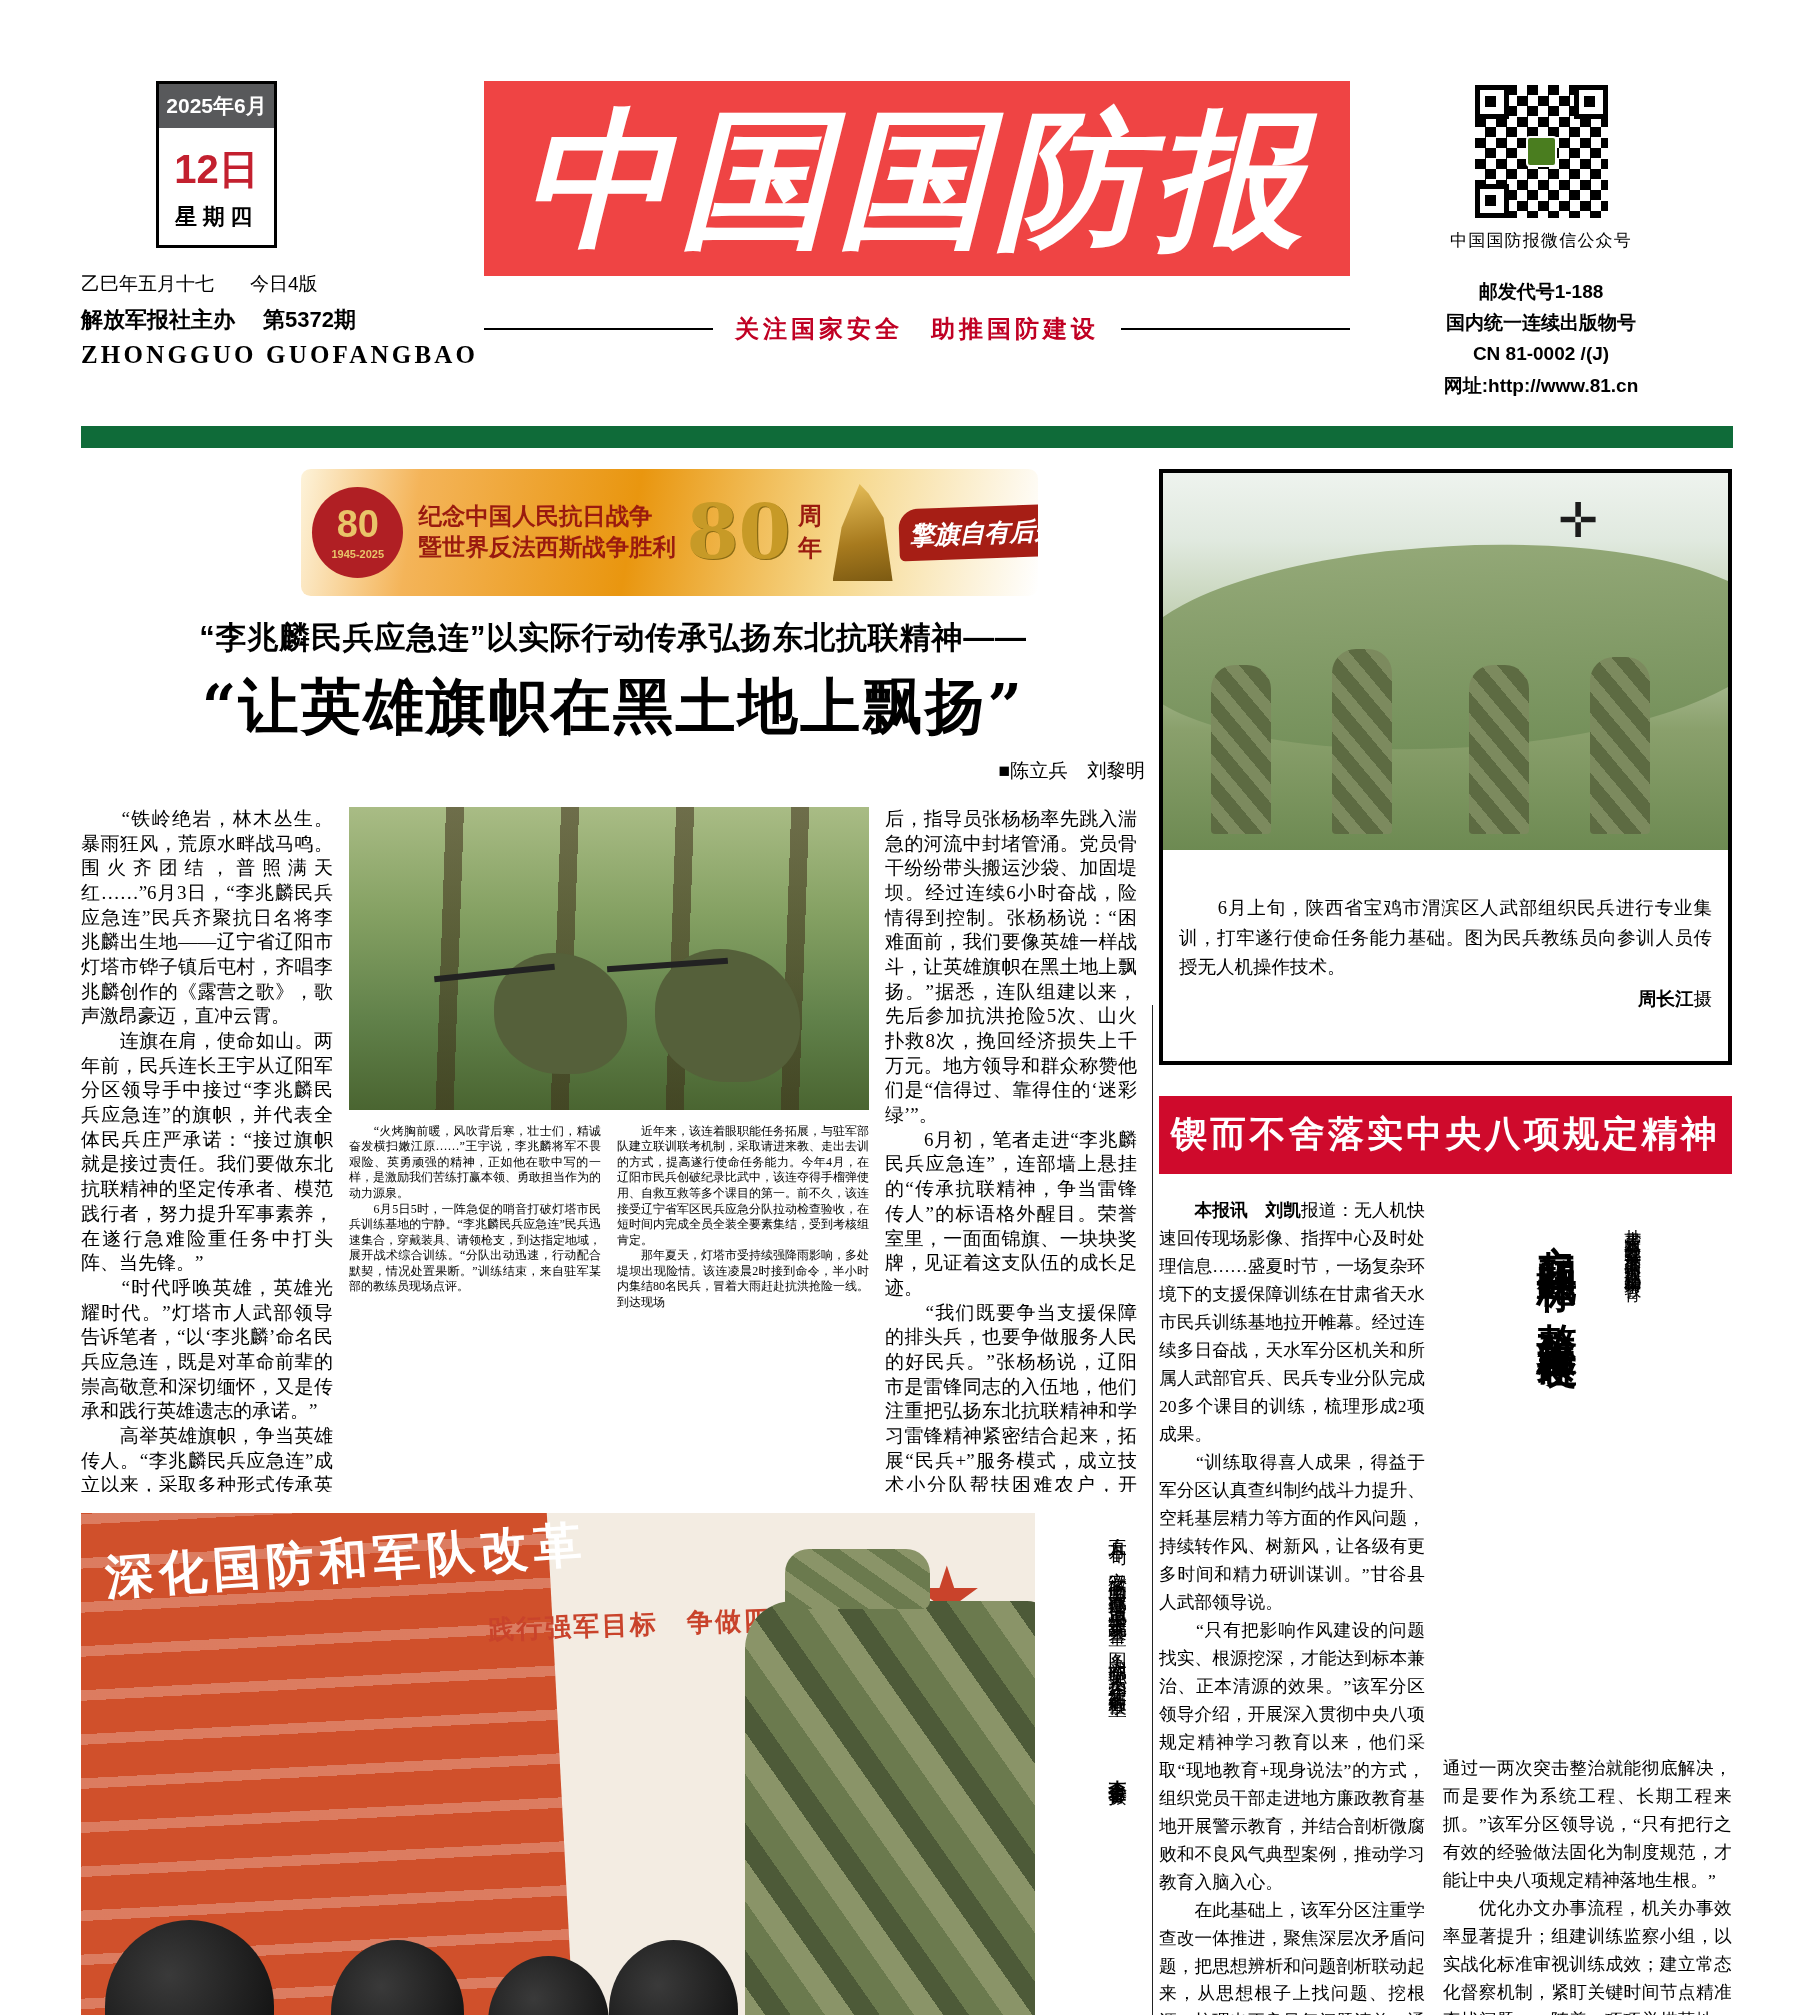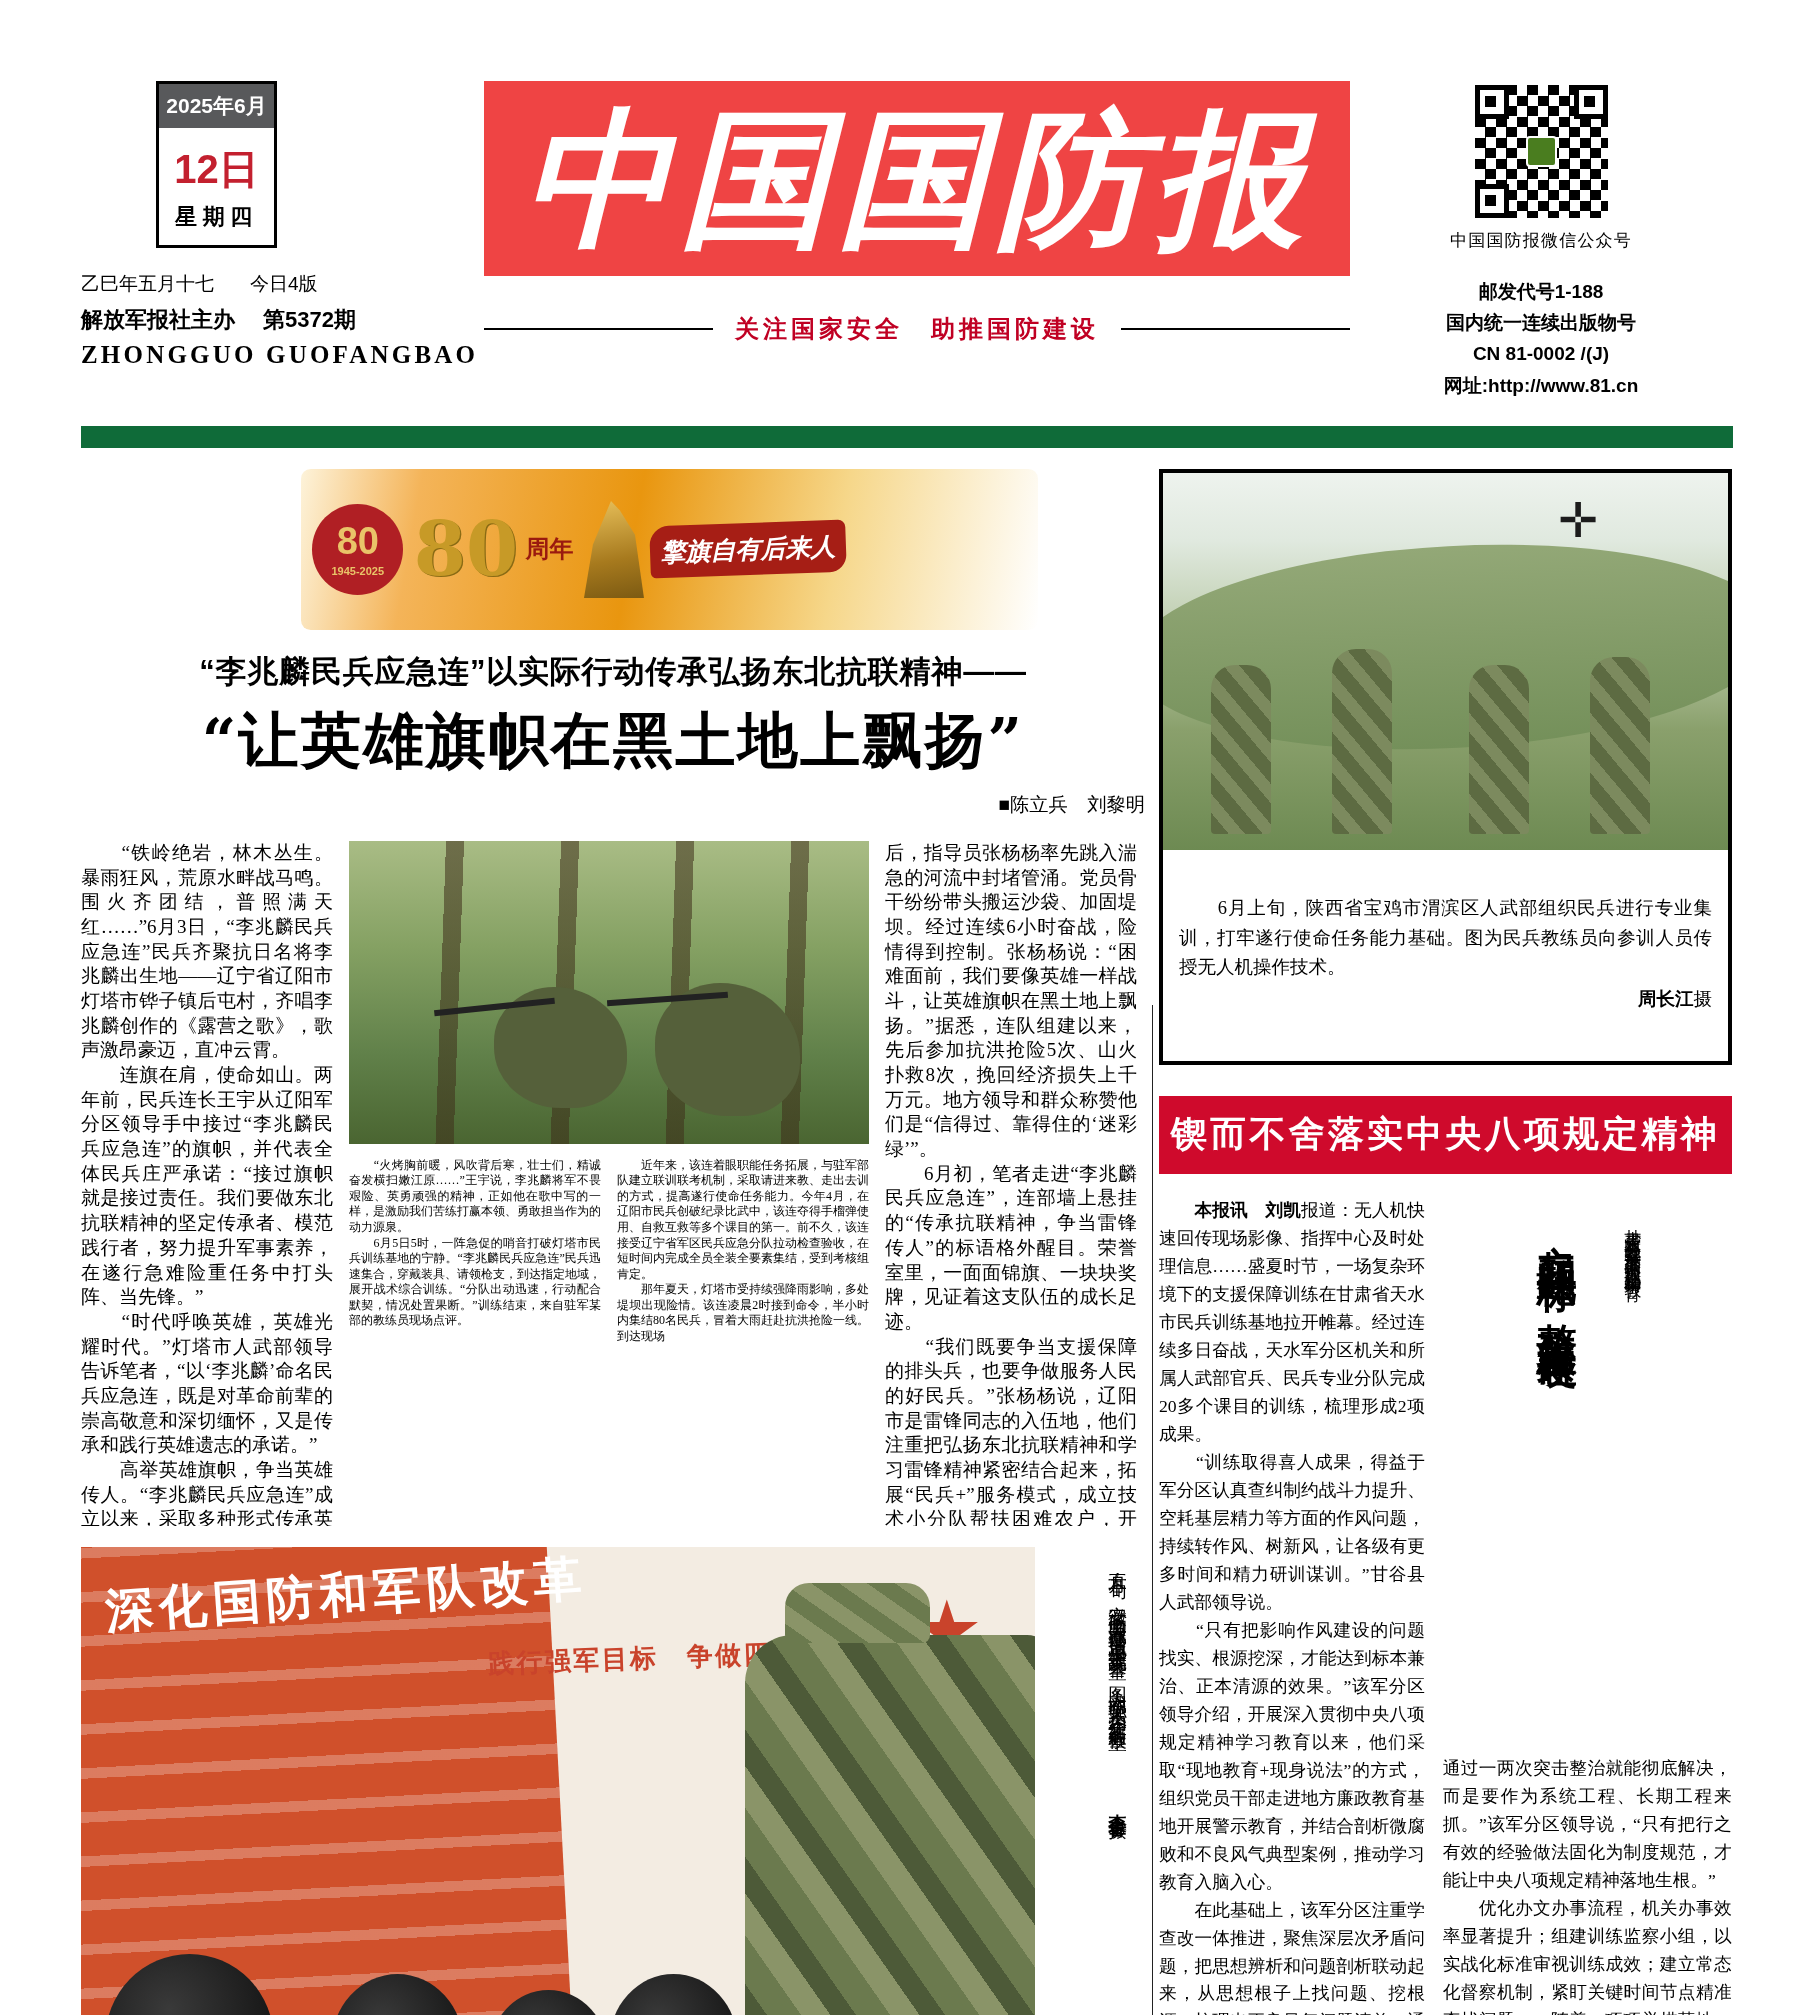--- a/index.html
+++ b/index.html
@@ -44,21 +44,21 @@
 
   .green-bar { width:1652px; height:22px; background:#0f6b39; margin-top:25px; }
 
   
   .content-row { display:flex; margin-top:21px; position:relative; }
   .v-divider { position:absolute; left:1071px; top:536px; width:1.2px; height:1104px; background:#222; }
   .left-main { width:1064px; }
   .right-col { width:574px; margin-left:14px; }
 
   
-  .banner { width:737px; height:161px; margin-left:220px; border-radius:9.7px; overflow:hidden;
+  .banner { width:737px; height:127px; margin-left:220px; border-radius:9.7px; overflow:hidden;
             background:linear-gradient(100deg,#fdf3da 0%,#f4b459 16%,#e9960f 45%,#f6d78a 72%,#ffffff 100%);
             display:flex; align-items:center; padding:0 11.3px; }
   .emblem { width:91px; height:91px; border-radius:50%; background:#b01f24; color:#e9c469;
             display:flex; flex-direction:column; align-items:center; justify-content:center; flex:none; }
   .emblem-80 { font:bold 38px/1 "Liberation Sans",sans-serif; }
   .emblem-years { font:bold 11px/1 "Liberation Sans",sans-serif; margin-top:5.6px; }
   .banner-lines { margin-left:15.3px; color:#9a1a0f; font:bold 23.4px/1.35 "Liberation Sans",sans-serif; white-space:nowrap; }
   .banner-80big { font:bold 75px/1 "DejaVu Serif",serif; color:#c79a27; margin-left:10.5px; text-shadow:1.2px 1.2px 0 #8a6b14; }
   .banner-unit { font:bold 24px "Liberation Sans",sans-serif; color:#9a1a0f; margin-left:7.3px; }
   .statue { width:60px; height:97px; margin-left:10.5px; flex:none;
@@ -195,20 +195,24 @@
   <div class="content-row">
     <div class="v-divider"></div>
 
     <div class="left-main">
 
       <div class="banner">
         <div class="emblem">
           <div class="emblem-80">80</div>
           <div class="emblem-years">1945-2025</div>
         </div>
+        <div class="banner-lines">
+          <div>纪念中国人民抗日战争</div>
+          <div>暨世界反法西斯战争胜利</div>
+        </div>
         <div class="banner-80big">80</div>
         <div class="banner-unit">周年</div>
         <div class="statue"></div>
         <div class="brush">擎旗自有后来人</div>
       </div>
 
       <div class="kicker">“李兆麟民兵应急连”以实际行动传承弘扬东北抗联精神——</div>
       <div class="headline">“让英雄旗帜在黑土地上飘扬”</div>
       <div class="byline">■陈立兵　刘黎明</div>
 

